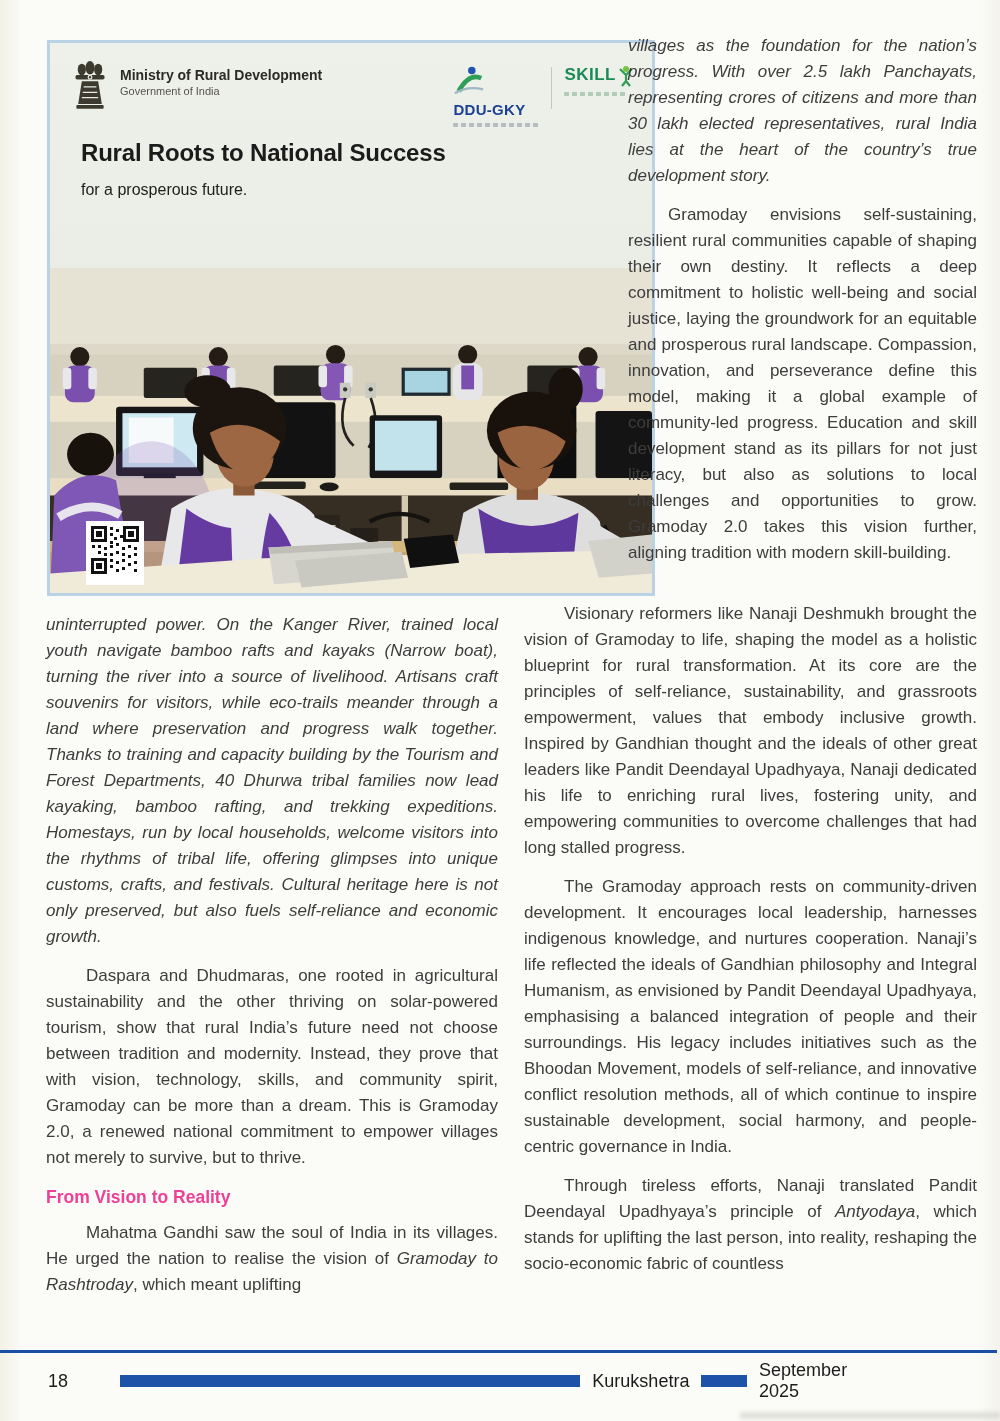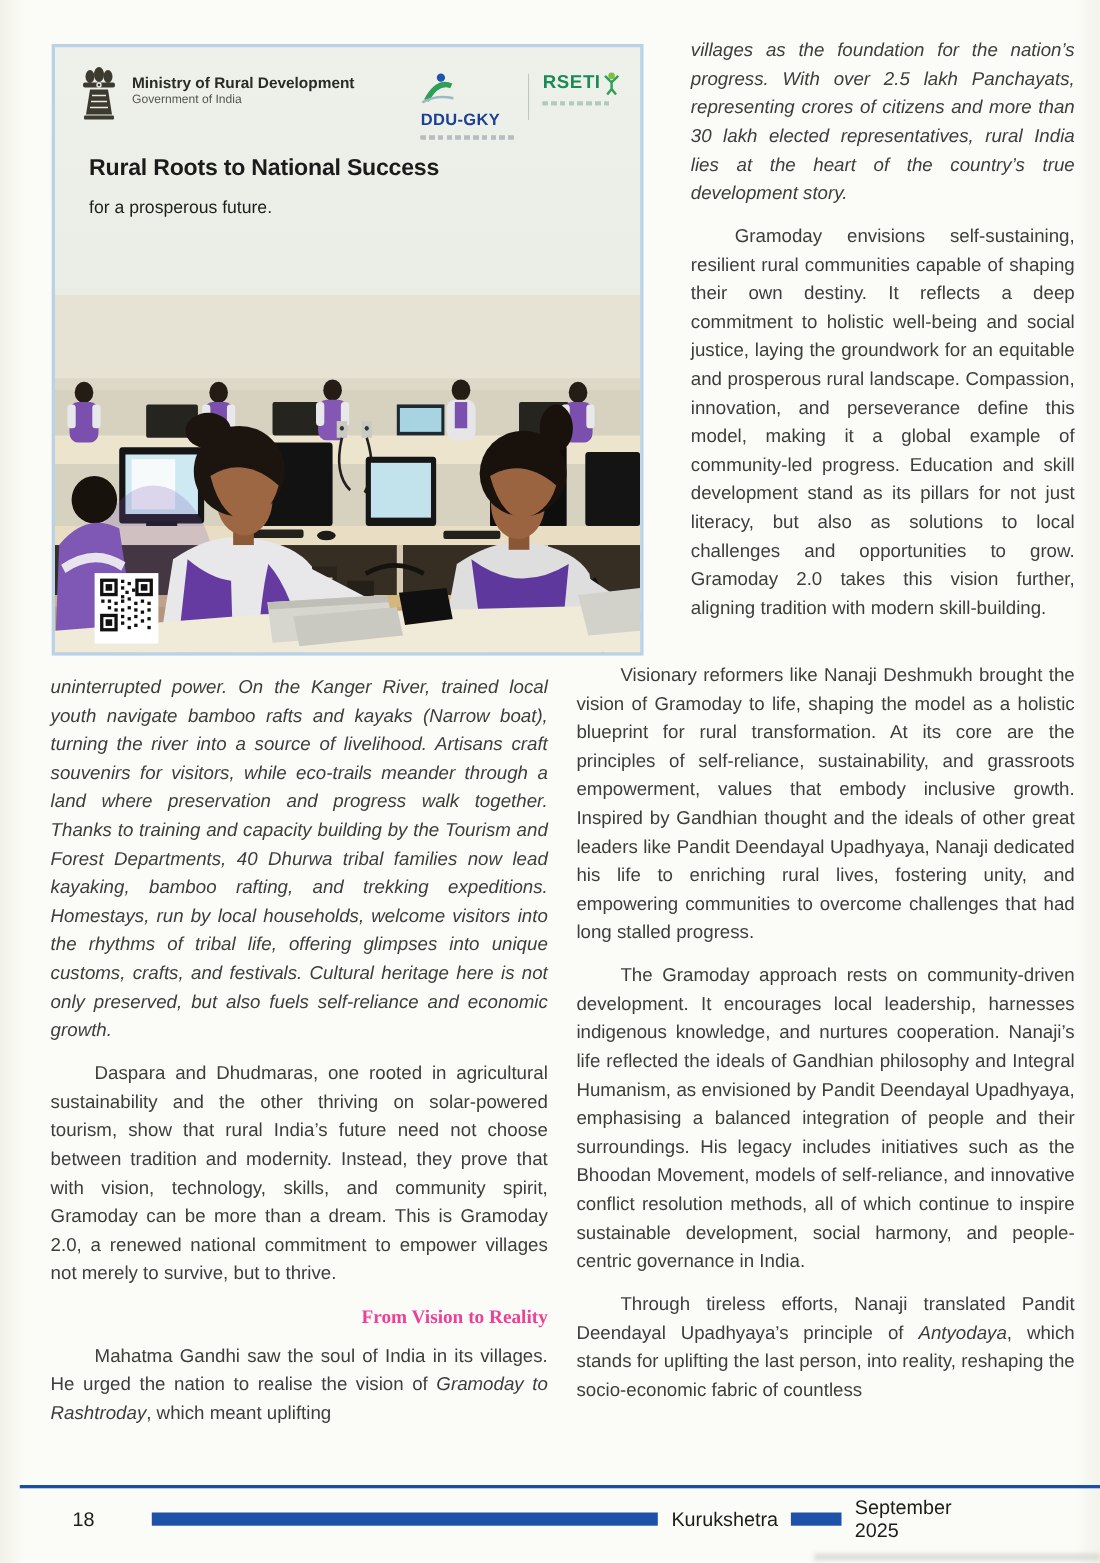--- a/index.html
+++ b/index.html
@@ -5,21 +5,21 @@
   html,body { margin:0; padding:0; }
   body {
     width:1000px; height:1421px; position:relative; overflow:hidden;
     background:linear-gradient(90deg,#f1f1e6 0px,#fbfbf8 22px,#fbfbf8 978px,#f3f3ec 1000px);
     font-family:"Liberation Sans", sans-serif;
     -webkit-font-smoothing:antialiased;
   }
 
   
   .poster {
-    position:absolute; left:47px; top:40px; width:538px; height:556px;
+    position:absolute; left:47px; top:40px; width:608px; height:556px;
     margin:0; box-sizing:border-box;
     border:3px solid #b9d2e6; background:linear-gradient(#eef1ea,#e4e8de);
   }
   .poster-header { position:absolute; left:0; top:0; right:0; padding:16px 18px 0 20px; display:flex; justify-content:space-between; align-items:flex-start; }
   .ministry { display:flex; align-items:flex-start; gap:10px; }
   .emblem-svg { width:40px; height:52px; }
   .ministry-name { font-size:14px; font-weight:700; color:#2b2a26; margin-top:8px; }
   .ministry-sub  { font-size:11px; color:#57544b; margin-top:2px; }
   .logos { display:flex; align-items:flex-start; margin-top:6px; }
   .ddugky { display:flex; align-items:flex-start; gap:4px;flex-direction:column; }
@@ -27,46 +27,46 @@
   .ddugky-name { font-size:15px; font-weight:700; color:#1c4194; letter-spacing:.3px; margin-top:2px; }
   .tag-blur { height:4px; margin-top:5px; border-radius:1px; opacity:.55;
     background:repeating-linear-gradient(90deg,#8a93a0 0 5px, transparent 5px 8px); }
   .tag-blur.green { background:repeating-linear-gradient(90deg,#7fae91 0 5px, transparent 5px 8px); }
   .logo-sep { width:1px; height:42px; background:#c3c8bd; margin:2px 12px 0 12px; }
   .rseti-row { display:flex; align-items:flex-start; gap:2px; }
   .rseti-name { font-size:17px; font-weight:700; color:#1c8a55; letter-spacing:.5px; }
   .rseti-fig { width:16px; height:22px; }
 
   .poster-titles { position:absolute; left:31px; top:92px; }
-  .t-black { font-size:21px; font-weight:700; color:#1b1b1b; line-height:36px; letter-spacing:-.2px;text-align:center; }
+  .t-black { font-size:24px; font-weight:700; color:#1b1b1b; line-height:36px; letter-spacing:-.2px;text-align:center; }
   .t-red   { font-size:37px; font-weight:800; color:#e94e66; line-height:44px; letter-spacing:-.2px; }
   .t-sub   { font-size:16px; font-weight:400; color:#1d1d1d; line-height:38px; }
 
   .photo { position:absolute; left:0; right:0; bottom:0; top:225px; overflow:hidden; }
   .photo-svg { position:absolute; left:0; top:0; width:100%; height:100%; }
   .banner {
     position:absolute; left:0; right:0; bottom:0; height:28px;
     background:linear-gradient(#52422f,#3a2d1f);
     color:#f5ecd8; font-weight:700; font-size:15px; letter-spacing:1px;
     text-align:right; line-height:28px; padding-right:14px; box-sizing:border-box;
   }
   .qr { position:absolute; left:36px; bottom:8px; width:58px; height:64px; background:#fff; padding:4px 4px 10px 4px; box-sizing:border-box; }
   .qr svg { width:100%; height:50px; display:block; }
 
   
   .col { position:absolute; font-size:17px; line-height:26px; color:#3d3d3d; text-align:justify; }
   .col p { margin:0 0 13px; text-indent:40px; }
   .col p.noindent { text-indent:0;font-style:italic; }
-  .section-heading { color:#ee4097; font-weight:700; font-size:17.5px; margin:6px 0 10px; text-align:right;font-family:Liberation Serif, serif; }
+  .section-heading { color:#ee4097; font-weight:700; font-size:17.5px; margin:6px 0 10px; text-align:left; }
   .col-right-narrow { left:628px; top:33px; width:349px; }
   .col-left { left:46px; top:612px; width:452px; }
   .col-right-wide { left:524px; top:601px; width:453px; }
 
   
-  .footer { position:absolute; left:0; top:1350px; width:888px;margin-left:18px; }
+  .footer { position:absolute; left:0; top:1350px; width:888px; }
   .footer-rule { height:3px; width:997px; background:#1c4ea6; }
   .footer-row { display:flex; align-items:center; margin-top:7px; font-size:18px; color:#1c1c1c; }
   .pageno { margin-left:48px; }
   .fbar { height:12px; background:#1d52a8; }
   .fbar.long { width:524px; margin-left:52px; margin-right:12px; }
   .fbar.s1 { width:52px; margin:0 12px; }
   .fbar.end { flex:1; margin-left:12px; }
 
   .scan-smudge { position:absolute; left:740px; top:1412px; width:260px; height:7px; background:#c9c9c2; opacity:.55; filter:blur(2px); }
 </style>
@@ -105,21 +105,21 @@
             <path d="M2,29 Q16,21 32,25" stroke="#9fb7c6" stroke-width="2.5" fill="none"></path>
           </svg>
           <div>
             <div class="ddugky-name">DDU-GKY</div>
             <div class="tag-blur" style="width:86px"></div>
           </div>
         </div>
         <div class="logo-sep"></div>
         <div>
           <div class="rseti-row">
-            <span class="rseti-name">RSETI</span>
+            <span class="rseti-name">SKILL</span>
             <svg class="rseti-fig" viewBox="0 0 16 22">
               <circle cx="8" cy="4" r="3" fill="#7ac143"></circle>
               <path d="M8,8 L8,16 M8,10 L2,4 M8,10 L14,4 M8,16 L4,21 M8,16 L12,21" stroke="#2f9e57" stroke-width="2.2" fill="none"></path>
             </svg>
           </div>
           <div class="tag-blur green" style="width:64px"></div>
         </div>
       </div>
     </div>
 

